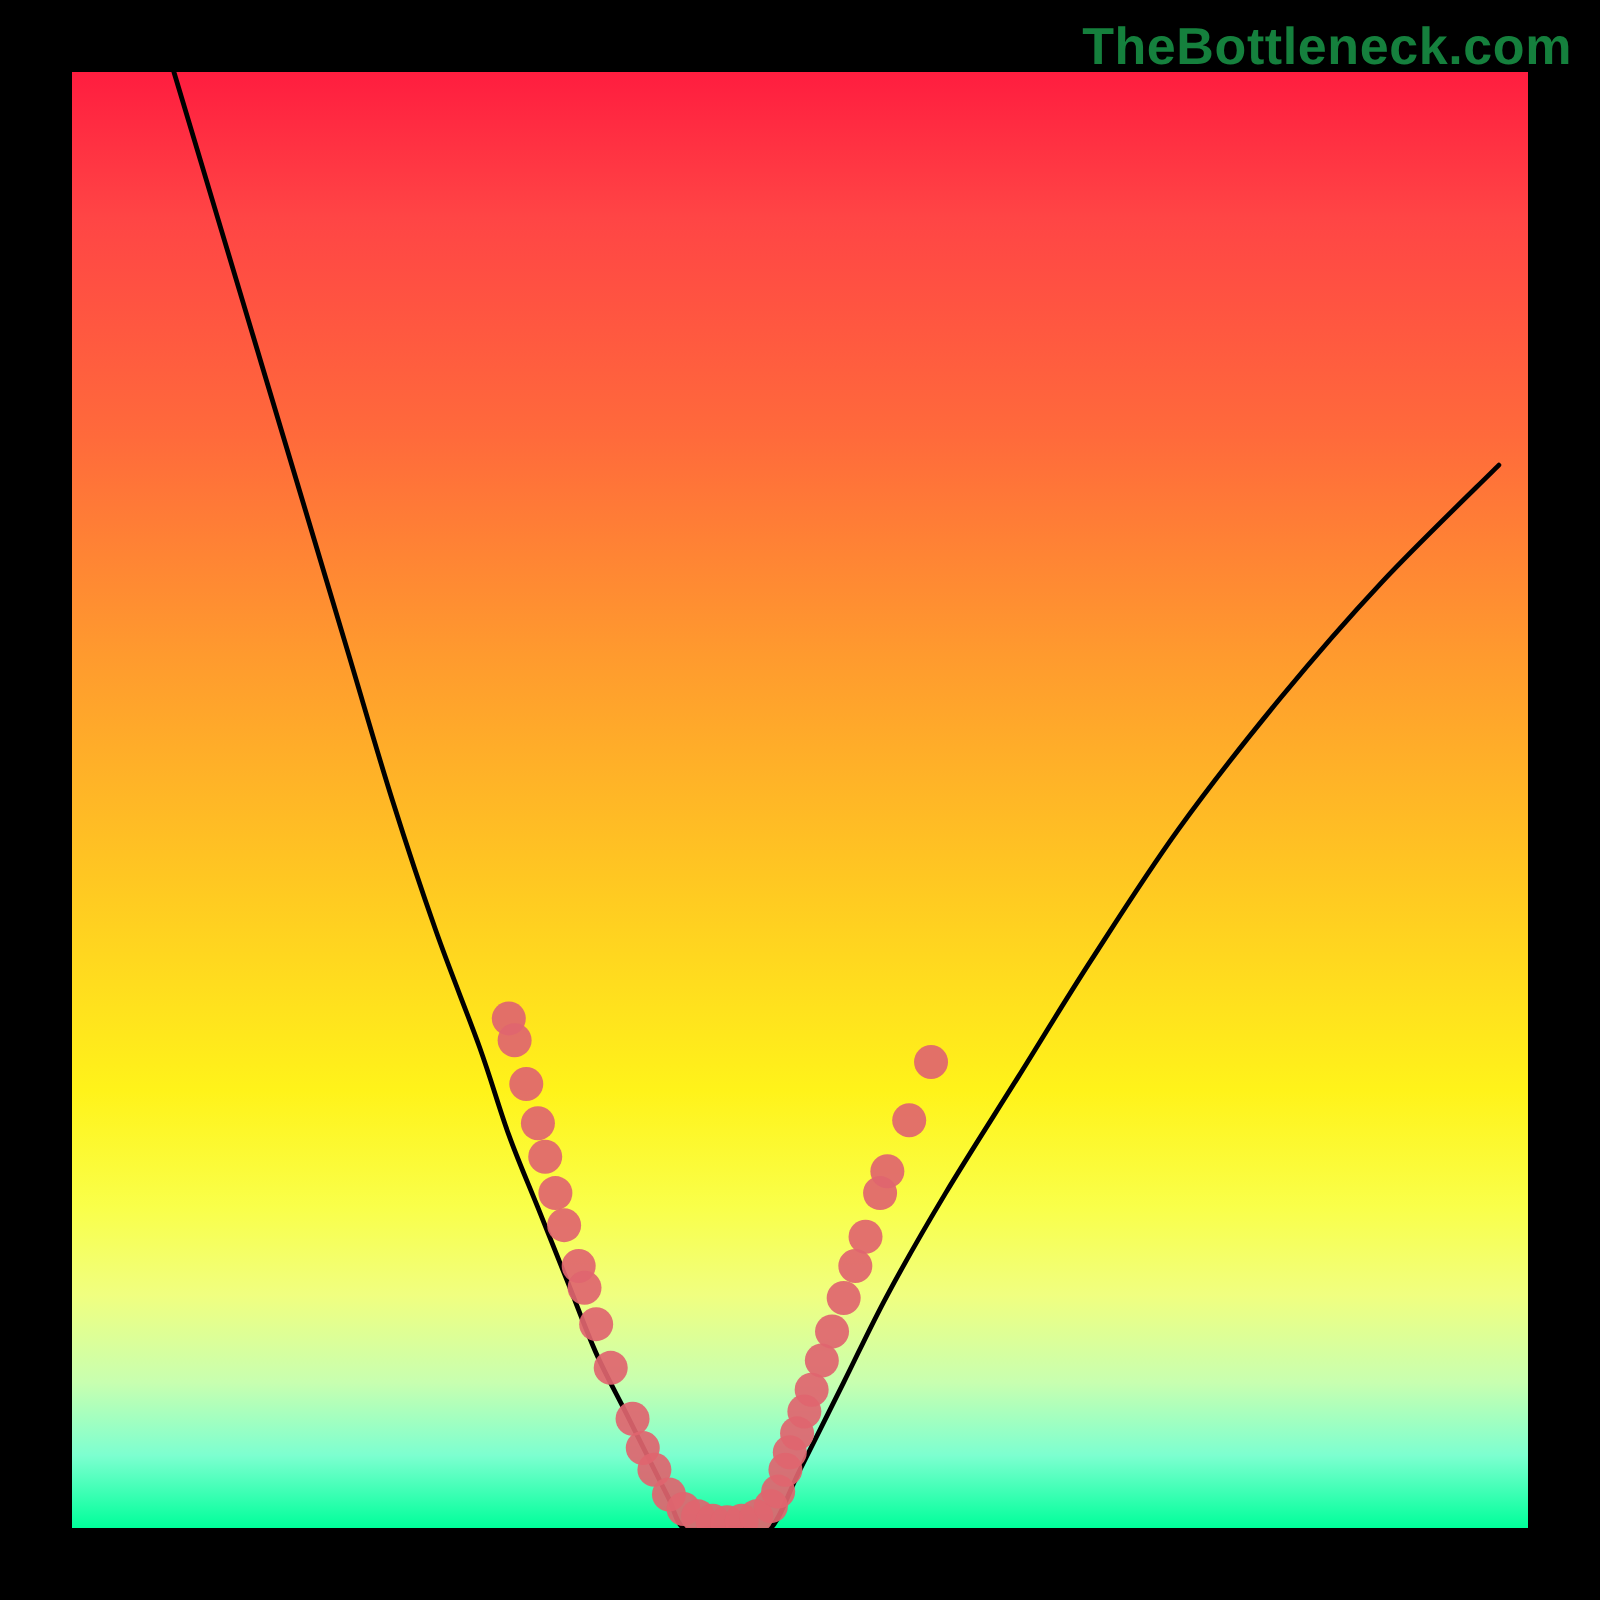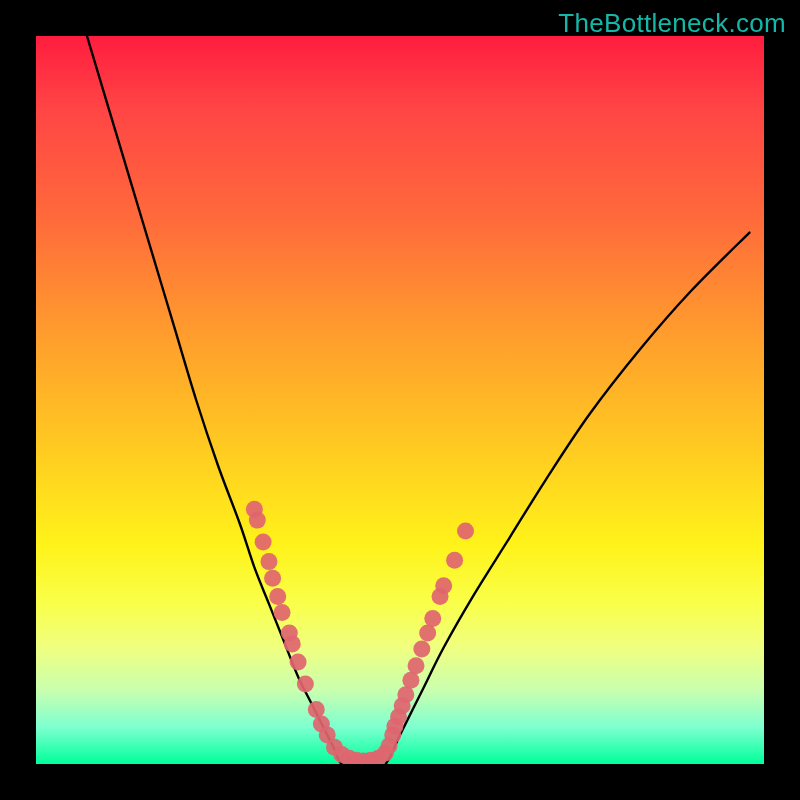--- a/index.html
+++ b/index.html
@@ -36,23 +36,23 @@
       #f0ff80 84%,
       #c8ffb0 90%,
       #7dffd0 95%,
       #00ff9a 100%
     );
   }
   .watermark {
     position: absolute;
     top: 8px;
     right: 14px;
-    color: #14b8a6;
+    color: #15803d;
     font-size: 26px;
-    font-weight: 400;
+    font-weight: 700;
     letter-spacing: 0.3px;
     user-select: none;
   }
   svg {
     position: absolute;
     left: 0;
     top: 0;
   }
 </style>
 </head>

